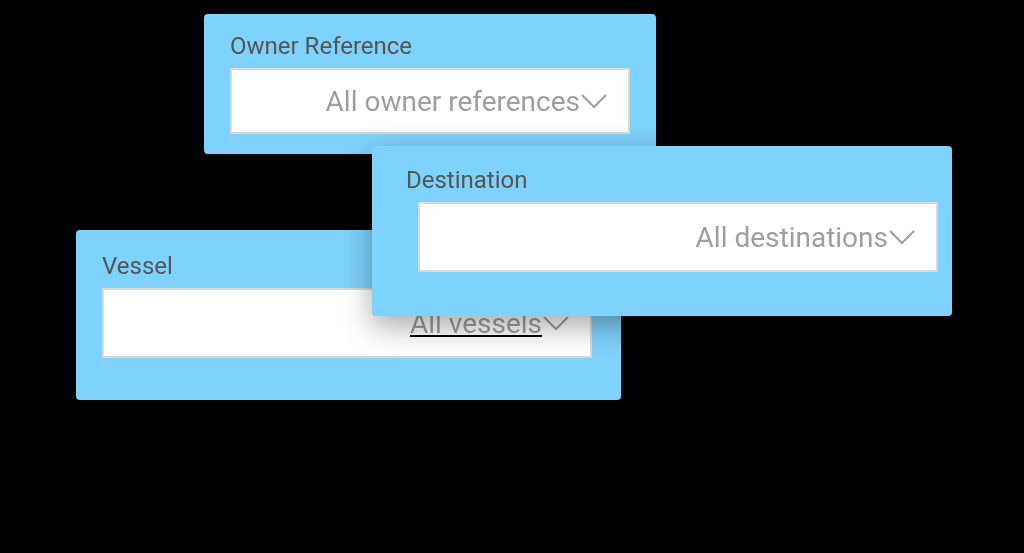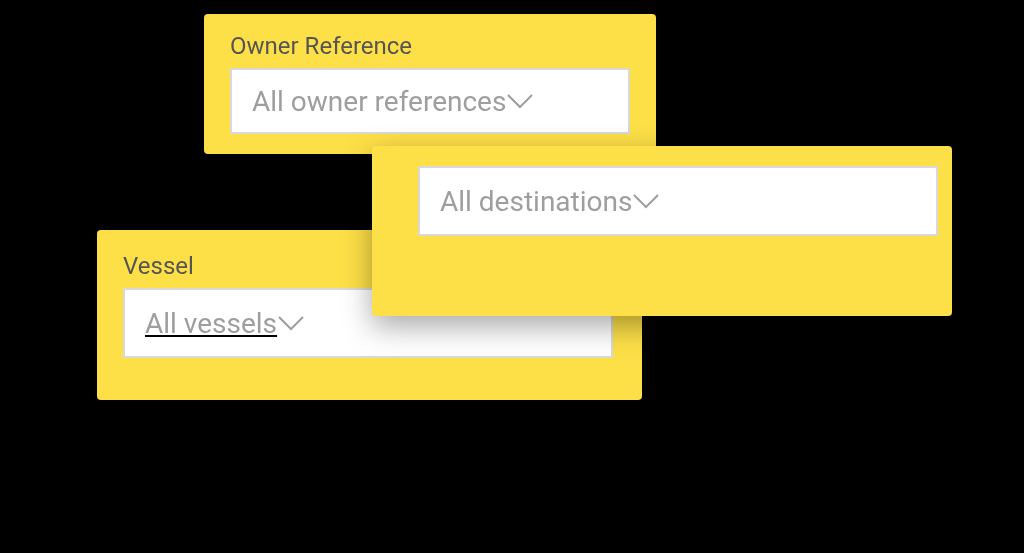--- a/index.html
+++ b/index.html
@@ -11,38 +11,38 @@
     font-family: -apple-system, BlinkMacSystemFont, "Segoe UI", Roboto, "Helvetica Neue", Arial, sans-serif;
     overflow: hidden;
   }
   .stage {
     position: relative;
     width: 1024px;
     height: 553px;
   }
   .card {
     position: absolute;
-    background: #fde047;
+    background: #7dd3fc;
     border-radius: 4px;
     box-shadow: 0 10px 30px rgba(0,0,0,0.35);
     box-sizing: border-box;
   }
   .card-label {
     font-size: 24px;
     color: #555;
     margin-bottom: 8px;
     font-weight: 400;
   }
   .select {
     border: 2px solid #d9d9d9;
     background: #fff;
     box-sizing: border-box;
     display: flex;
     align-items: center;
-    justify-content: flex-start;
+    justify-content: flex-end;
     padding: 16px 20px;
     cursor: pointer;
   }
   .select-value {
     font-size: 28px;
     color: #9e9e9e;
     font-weight: 400;
     white-space: nowrap;
   }
   .chevron {
@@ -67,21 +67,20 @@
   }
 
   
   #card-vessel {
     left: 76px;
     top: 230px;
     width: 545px;
     height: 170px;
     padding: 22px 26px 26px 26px;
     z-index: 1;
-    margin-left: 21px;
   }
   #card-vessel .select {
     width: 490px;
     height: 70px;
     text-decoration: underline;
   }
 
   
   #card-destination {
     left: 372px;
@@ -120,20 +119,21 @@
       <span class="select-value">All vessels</span>
       <span class="chevron">
         <svg width="28" height="16" viewBox="0 0 28 16">
             <polyline points="2,2 14,14 26,2" fill="none" stroke="#9e9e9e" stroke-width="2"></polyline>
           </svg>
       </span>
     </div>
   </div>
 
   <div id="card-destination" class="card">
+    <div class="card-label">Destination</div>
     <div class="select">
       <span class="select-value">All destinations</span>
       <span class="chevron">
         <svg width="28" height="16" viewBox="0 0 28 16">
             <polyline points="2,2 14,14 26,2" fill="none" stroke="#9e9e9e" stroke-width="2"></polyline>
           </svg>
       </span>
     </div>
   </div>
 

